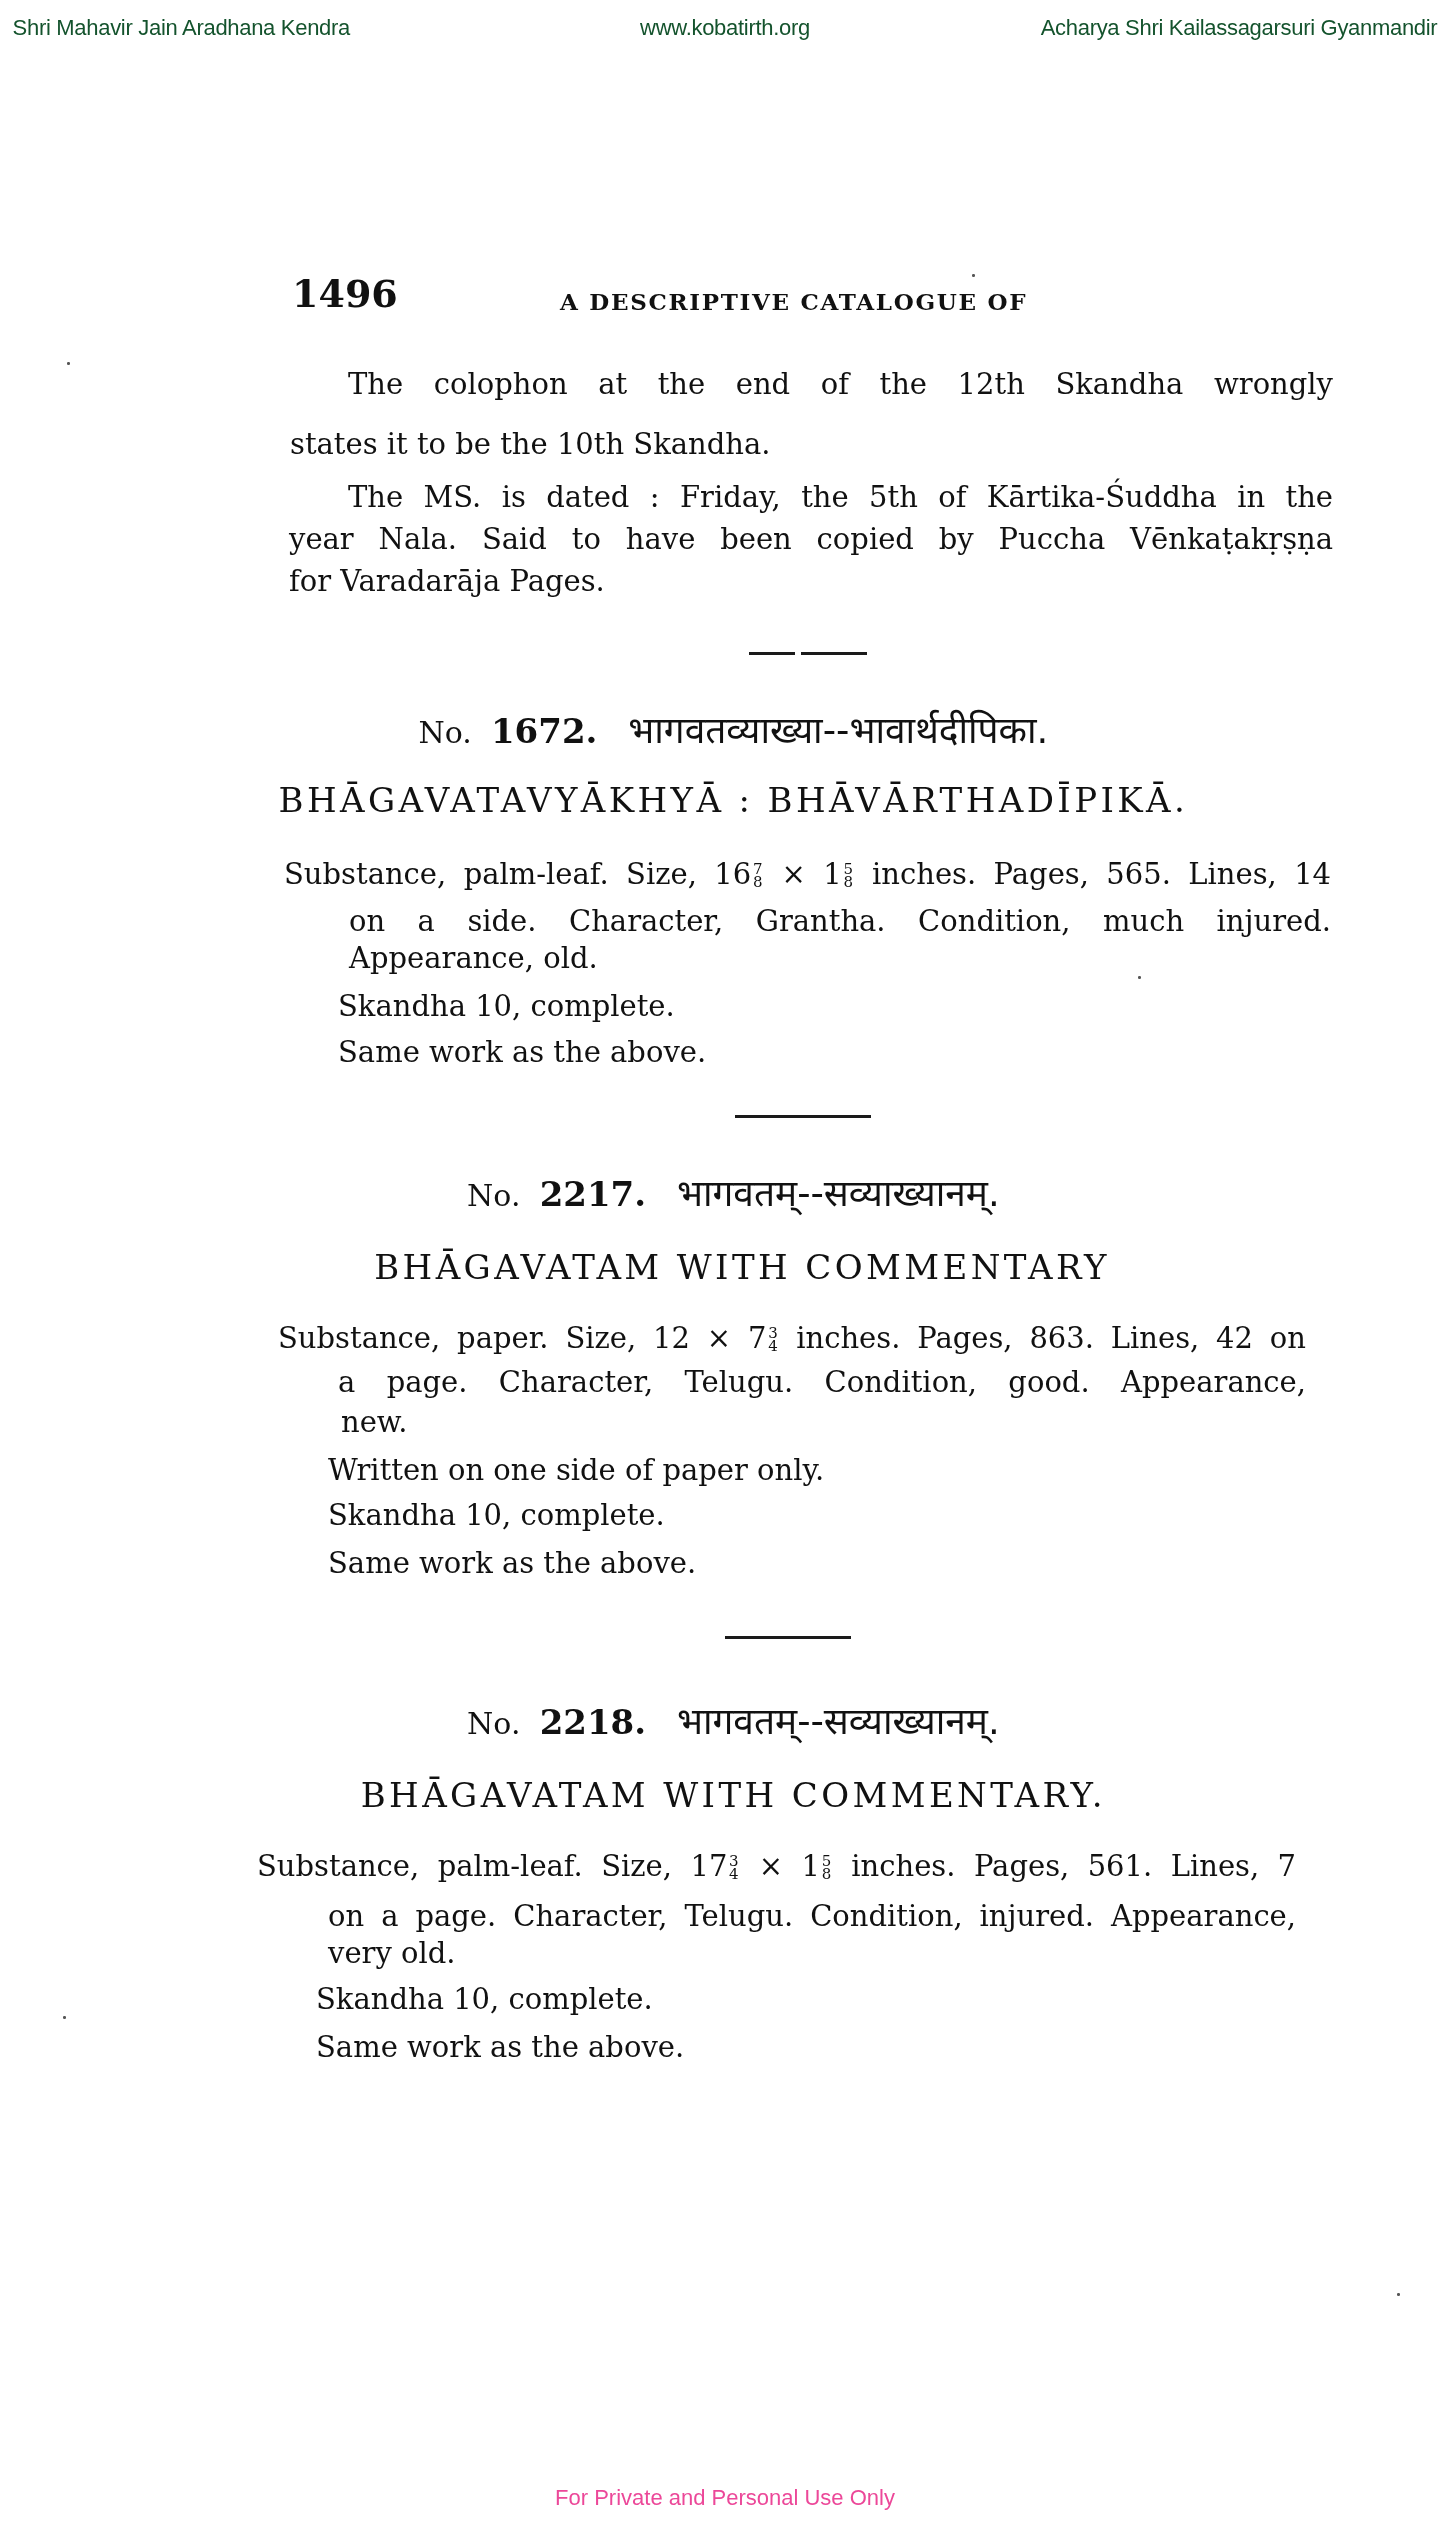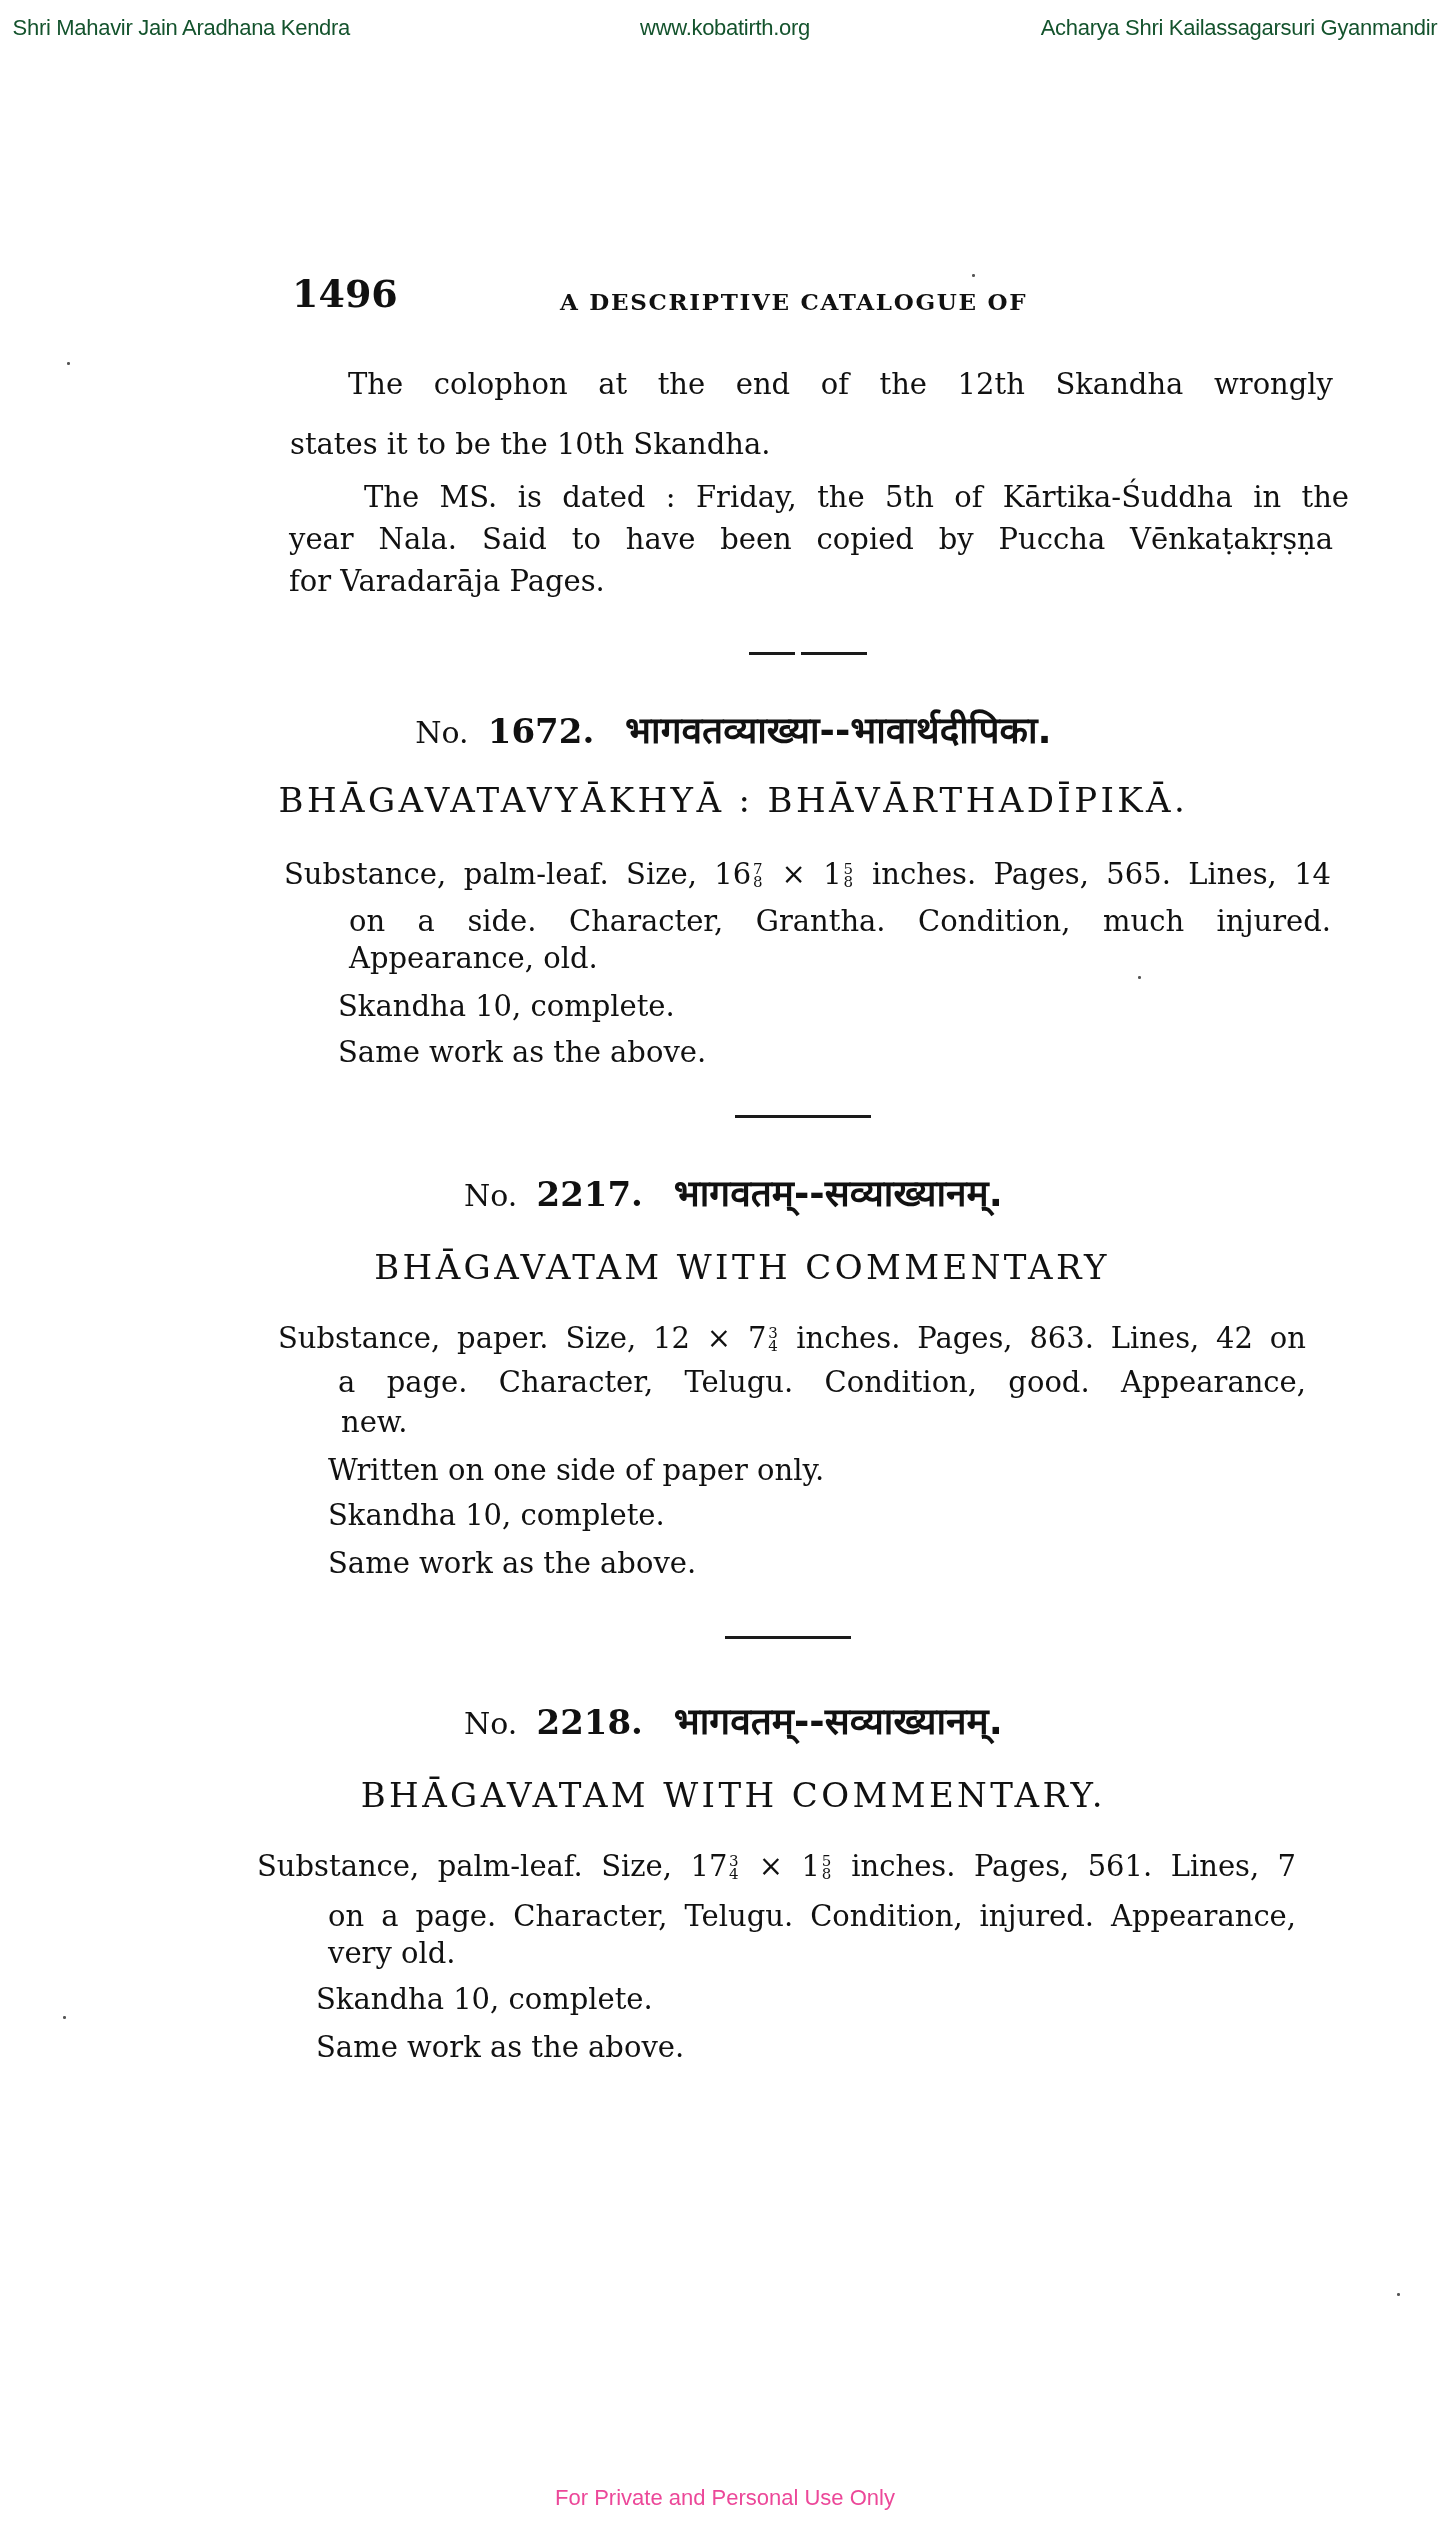--- a/index.html
+++ b/index.html
@@ -9,41 +9,41 @@
   .hdr.center { left: 0; width: 1450px; text-align: center; }
   .hdr.right { right: 12.6px; }
   .pageno { position: absolute; left: 292px; top: 271px; font-size: 38px; font-weight: bold; font-family: "DejaVu Serif", serif; }
   .runtitle { position: absolute; left: 560px; top: 288px; width: 522px; font-size: 23px; font-weight: bold; letter-spacing: 1.7px; font-family: "DejaVu Serif", serif; white-space: nowrap; }
   .line { position: absolute; font-family: "DejaVu Serif", serif; font-size: 29px; white-space: nowrap; line-height: 1; }
   .just { text-align: justify; text-align-last: justify; white-space: normal; }
   .rule { position: absolute; height: 2.5px; background: #1a1a1a; }
   .entry-head { position: absolute; left: 0; width: 1450px; text-align: center; font-family: "DejaVu Serif", serif; font-size: 34px; white-space: nowrap; line-height: 1; }
   .entry-head .no { font-size: 30px; }
   .entry-head .num { font-weight: bold; font-size: 34px; margin-left: 8.4px; }
-  .entry-head .skt { font-weight: bold; margin-left: 20px; font-size: 37px; font-family: "DejaVu Sans", sans-serif; text-align: center; }
+  .entry-head .skt { font-weight: normal; margin-left: 20px; font-size: 37px; font-family: "DejaVu Sans", sans-serif; text-align: center; }
   .roman { position: absolute; left: 0; width: 1450px; text-align: center; font-family: "DejaVu Serif", serif; font-size: 34px; letter-spacing: 3.4px; white-space: nowrap; line-height: 1; }
   .frac { font-size: 15px; display: inline-block; vertical-align: middle; line-height: 0.9; text-align: center; margin: 0 1.7px; }
   .frac span { display: block; }
   .footer { position: absolute; top: 2485px; left: 0; width: 1450px; text-align: center; font-family: "Liberation Sans", sans-serif; font-size: 22px; color: #ec4899; }
   .speck { position: absolute; width: 2.5px; height: 2.5px; background: #555; border-radius: 50%; }
 </style>
 </head>
 <body>
 
 <div class="hdr left">Shri Mahavir Jain Aradhana Kendra</div>
 <div class="hdr center">www.kobatirth.org</div>
 <div class="hdr right">Acharya Shri Kailassagarsuri Gyanmandir</div>
 
 <div class="pageno">1496</div>
 <div class="runtitle">A DESCRIPTIVE CATALOGUE OF</div>
 
 <div class="line just" style="left:348px; top:370px; width:985px;">The colophon at the end of the 12th Skandha wrongly</div>
 <div class="line" style="left:290px; top:414px;margin-top:16px;">states it to be the 10th Skandha.</div>
 
-<div class="line just" style="left:348px; top:483px; width:985px;margin-left:16px;">The MS. is dated : Friday, the 5th of Kārtika-Śuddha in the</div>
+<div class="line just" style="left:348px; top:483px; width:985px;">The MS. is dated : Friday, the 5th of Kārtika-Śuddha in the</div>
 <div class="line just" style="left:289px; top:525px; width:1044px;">year Nala. Said to have been copied by Puccha Vēnkaṭakṛṣṇa</div>
 <div class="line" style="left:289px; top:567px;">for Varadarāja Pages.</div>
 
 <div class="rule" style="left:749px; top:652px; width:46px;"></div>
 <div class="rule" style="left:801px; top:652px; width:66px;"></div>
 
 <div class="entry-head" style="top:712px; padding-left:8.4px;">
   <span class="no">No.</span>
   <span class="num">1672.</span>
   <span class="skt">भागवतव्याख्या--भावार्थदीपिका.</span>

